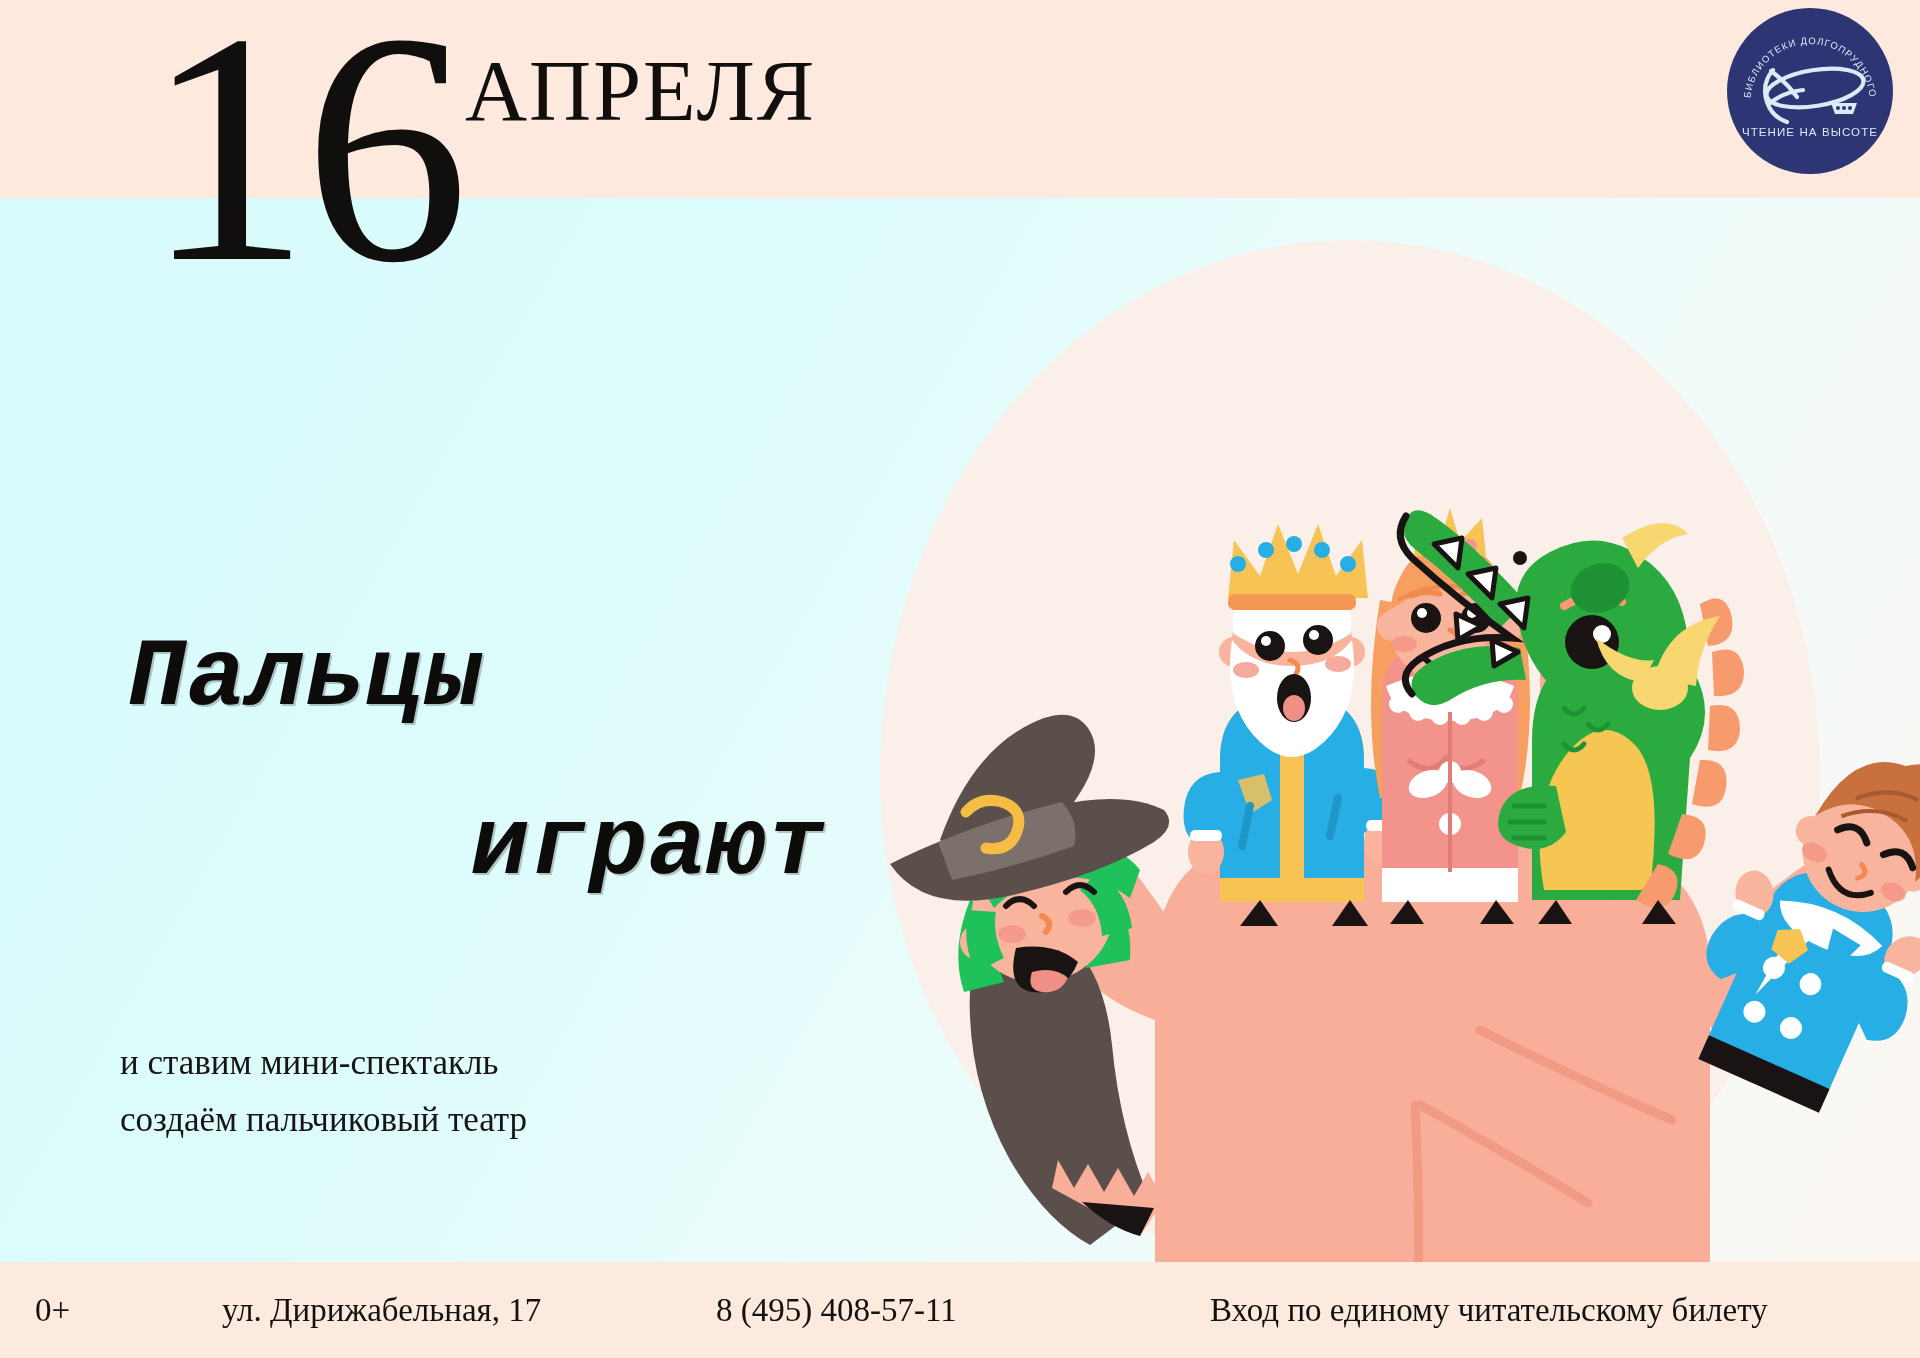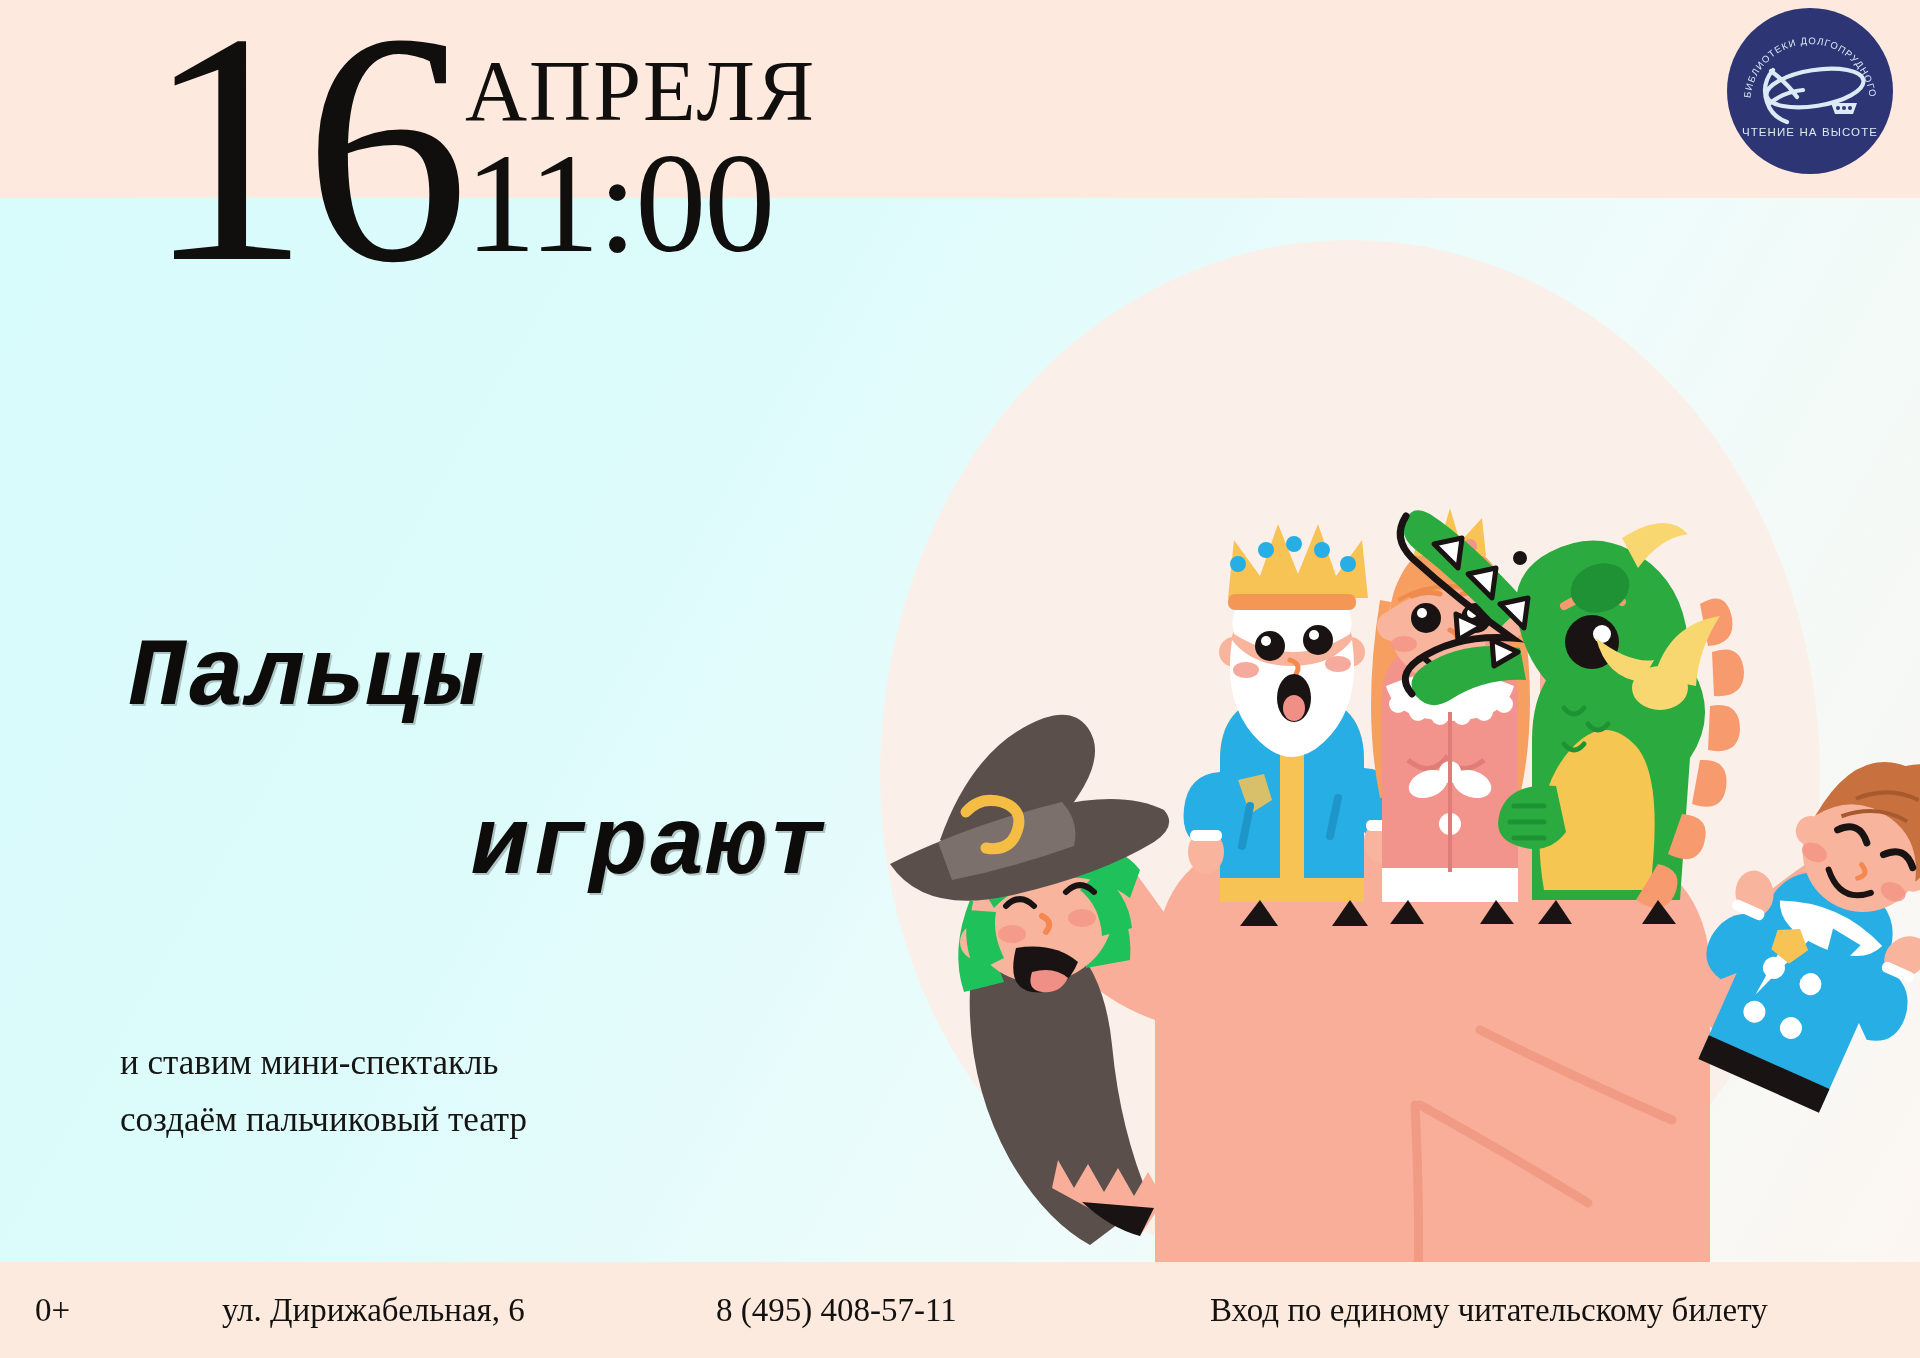--- a/index.html
+++ b/index.html
@@ -394,21 +394,20 @@
         </g>
 
       </g>
     </svg>
   </div>
 
   <div class="date-block">
     <div class="day">16</div>
     <div class="date-right">
       <div class="month">АПРЕЛЯ</div>
-      <div class="time">11:00</div>
     </div>
   </div>
 
   <div class="logo">
     <svg viewBox="0 0 166 166" xmlns="http://www.w3.org/2000/svg">
       <defs>
         <path id="topArc" d="M23 96 A60 60 0 0 1 143 96" fill="none"></path>
       </defs>
       <circle cx="83" cy="83" r="83" fill="#2e3575"></circle>
       <text font-family="Liberation Sans, sans-serif" font-size="9.5" fill="#dbeaf5" letter-spacing="1.1">
@@ -437,18 +436,18 @@
 
   <div class="subtitle">
     <div>и ставим мини-спектакль</div>
     <div>создаём пальчиковый театр</div>
   </div>
 
   <div class="band-bottom"></div>
 
   <div class="footer">
     <div class="f-age">0+</div>
-    <div class="f-addr">ул. Дирижабельная, 6</div>
+    <div class="f-addr">ул. Дирижабельная, 17</div>
     <div class="f-phone">8 (495) 408-57-11</div>
     <div class="f-note">Вход по единому читательскому билету</div>
   </div>
 
 </div>
 
 </body></html>

